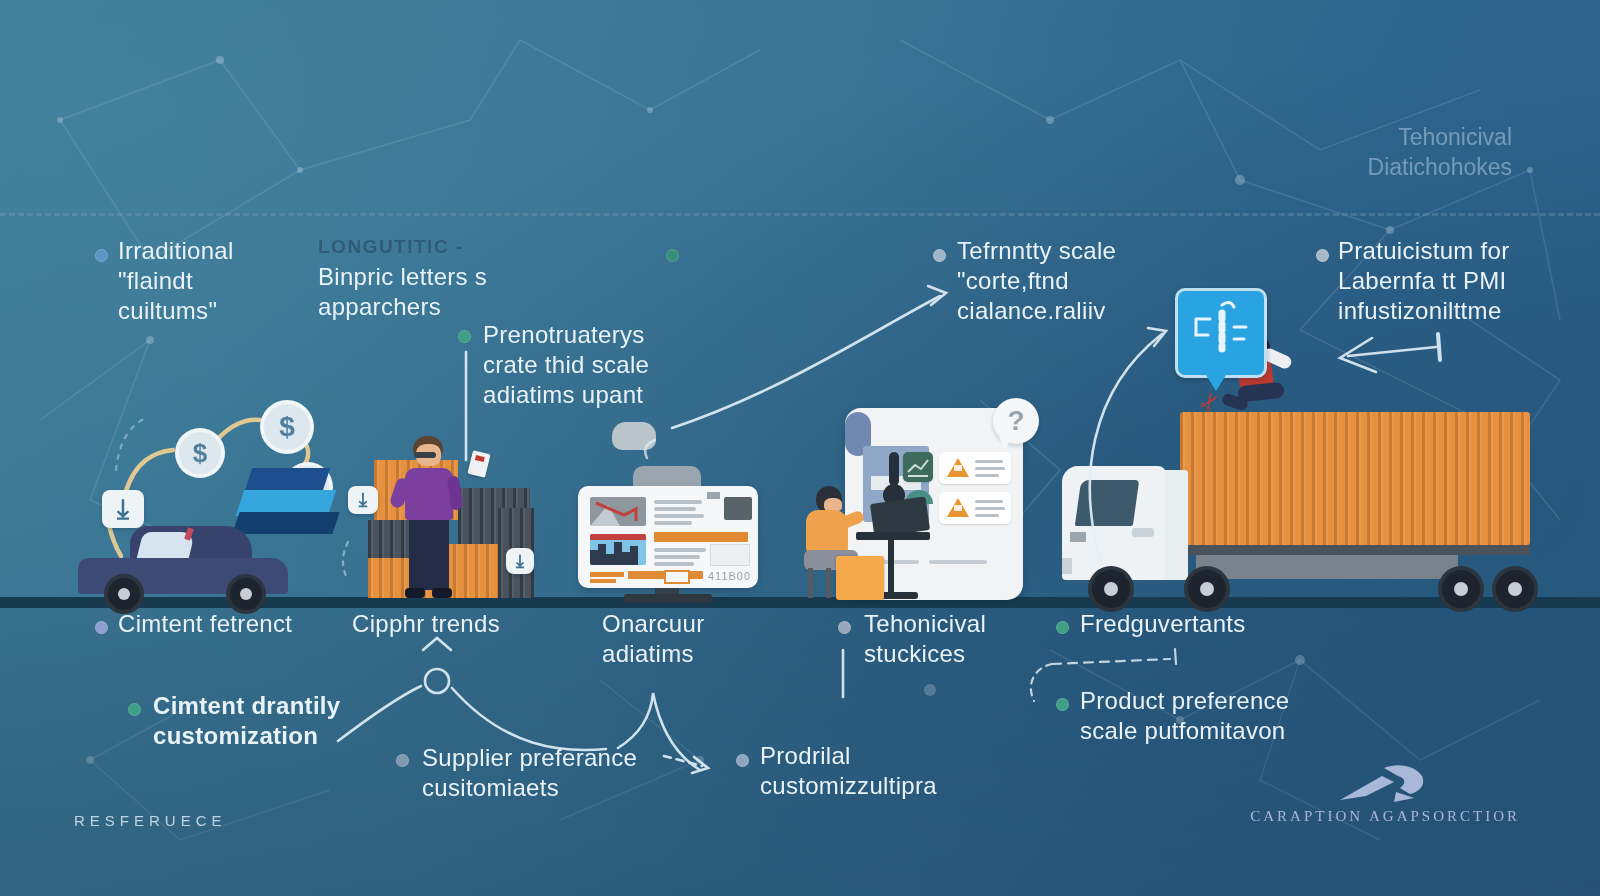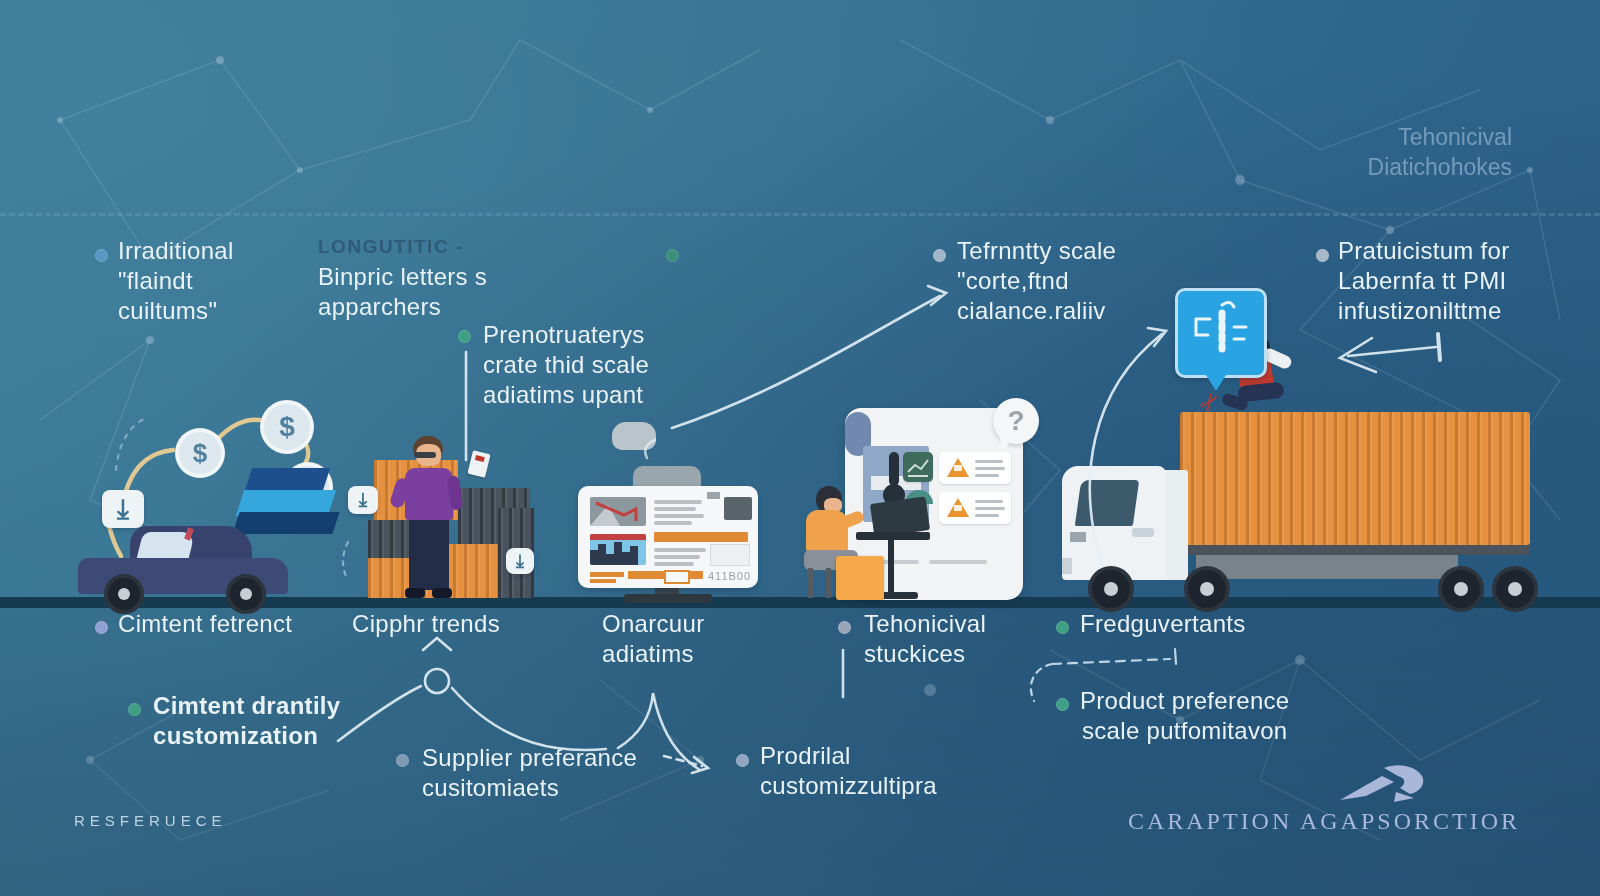--- a/index.html
+++ b/index.html
@@ -29,21 +29,21 @@
   .hub{position:absolute;left:50%;top:50%;transform:translate(-50%,-50%);border-radius:50%;background:#c7ced4;}
   .corr-orange{background:#e6913f;background-image:repeating-linear-gradient(90deg,rgba(120,60,10,0.28) 0 3px,rgba(255,230,190,0.10) 3px 5px,transparent 5px 11px);}
   .corr-dark{background:#49535e;background-image:repeating-linear-gradient(90deg,rgba(0,0,0,0.30) 0 3px,rgba(255,255,255,0.07) 3px 5px,transparent 5px 11px);}
   .dollar{position:absolute;border-radius:50%;background:#dde8ee;border:4px solid rgba(255,255,255,0.55);color:#517f9f;font-weight:700;display:flex;align-items:center;justify-content:center;}
   .dlbox{position:absolute;background:#eef3f6;border-radius:8px;display:flex;align-items:center;justify-content:center;color:#3d7191;font-weight:700;box-shadow:0 2px 4px rgba(10,35,55,0.25);}
   .card{position:absolute;background:#ffffff;border-radius:5px;box-shadow:0 1px 2px rgba(20,40,60,0.15);}
   .gline{position:absolute;height:4px;background:#b9c0c6;border-radius:2px;}
   .warn{position:absolute;width:0;height:0;border-left:11px solid transparent;border-right:11px solid transparent;border-bottom:19px solid #e8952f;}
   .warn::after{content:"";position:absolute;left:-4px;top:7px;width:8px;height:6px;background:#fff;opacity:.85;}
   .footer-left{position:absolute;left:74px;top:812px;font-size:15px;letter-spacing:5px;color:rgba(215,230,242,0.85);}
-  .brand{position:absolute;right:80px;top:808px;font-family:"Liberation Serif",serif;font-size:24px;letter-spacing:3px;color:#a9b7d9;text-align:right;}
+  .brand{position:absolute;right:80px;top:808px;font-family:"Liberation Serif",serif;font-size:15px;letter-spacing:3px;color:#a9b7d9;text-align:right;}
   .bubble{position:absolute;left:1175px;top:288px;width:86px;height:84px;background:#2aa3e2;border:3px solid #bfe0f2;border-radius:10px;box-shadow:0 2px 5px rgba(10,40,60,0.3);}
   .bubble::after{content:"";position:absolute;left:28px;bottom:-16px;border-left:10px solid transparent;border-right:10px solid transparent;border-top:16px solid #2aa3e2;}
   .qbubble{position:absolute;left:993px;top:398px;width:46px;height:46px;border-radius:50%;background:#f4f6f7;display:flex;align-items:center;justify-content:center;color:#9aa4ab;font-size:28px;font-weight:700;box-shadow:0 2px 4px rgba(20,40,60,0.2);}
   .qbubble::after{content:"";position:absolute;left:4px;bottom:-6px;border-left:9px solid transparent;border-right:3px solid transparent;border-top:12px solid #f4f6f7;transform:rotate(18deg);}
 </style>
 </head>
 <body>
 
 <div class="stage">
 
@@ -369,21 +369,21 @@
     <div>Tehonicival</div>
     <div>stuckices</div>
   </div>
 
   <span class="bullet" style="left:1056px;top:621px;background:#3f9f85;"></span>
   <div class="txt" style="left:1080px;top:609px;">
     <div>Fredguvertants</div>
   </div>
 
   <span class="bullet" style="left:1056px;top:698px;background:#3f9f85;"></span>
-  <div class="txt" style="left:1080px;top:686px;text-align:center;">
+  <div class="txt" style="left:1080px;top:686px;">
     <div>Product preference</div>
     <div>scale putfomitavon</div>
   </div>
 
   <span class="bullet" style="left:128px;top:703px;background:#3f9f85;"></span>
   <div class="txt" style="left:153px;top:691px;font-weight:bold;">
     <div>Cimtent drantily</div>
     <div>customization</div>
   </div>
 

